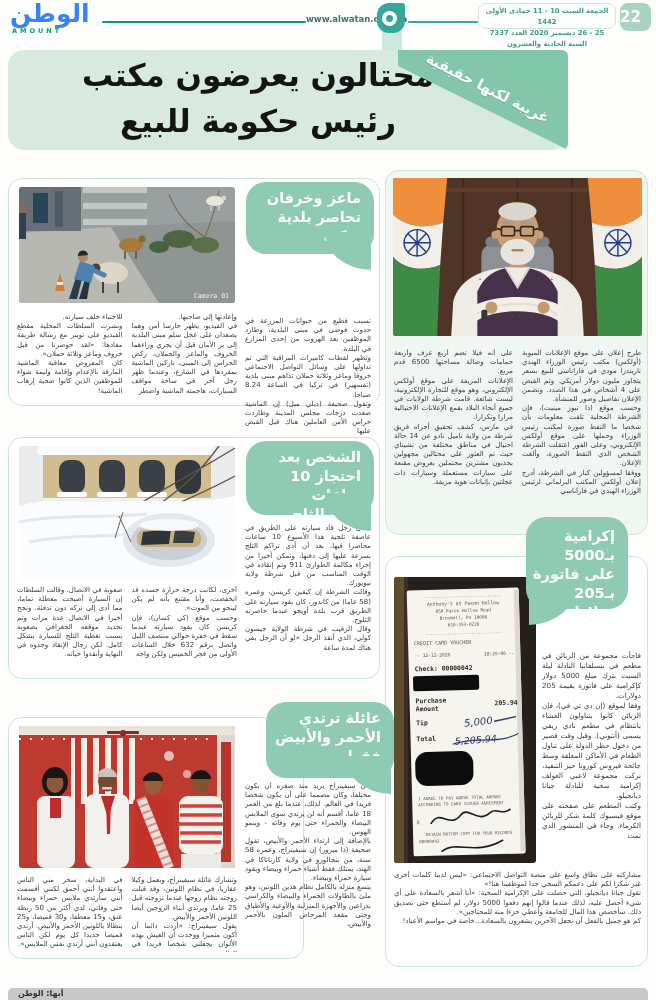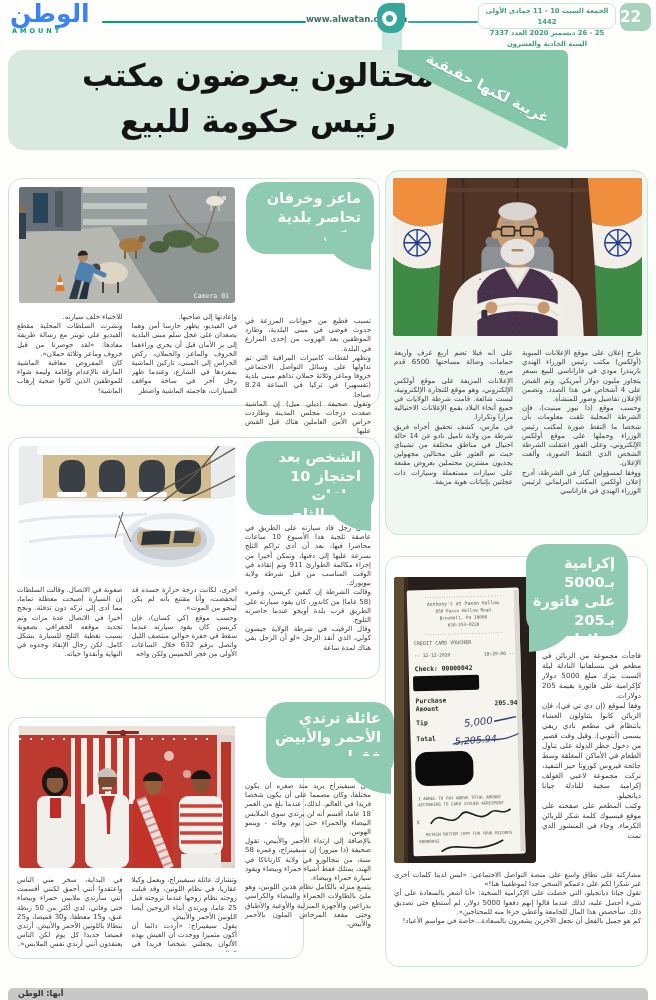--- a/index.html
+++ b/index.html
@@ -390,21 +390,21 @@
         </g>
       </svg>
     </div>
     <div class="bcol" style="left:156px;top:94px;width:99px;height:212px;font-size:7.2px;line-height:10px;">فاجأت مجموعة من الزبائن في مطعم في بنسلفانيا النادلة ليلة السبت بترك مبلغ 5000 دولار كإكرامية على فاتورة بقيمة 205 دولارات.
 وفقا لموقع (إن دي تي في)، فإن الزبائن كانوا يتناولون العشاء بانتظام في مطعم نادي ريفي يسمى (أنتوني). وقبل وقت قصير من دخول حظر الدولة على تناول الطعام في الأماكن المغلقة وسط جائحة فيروس كورونا حيز التنفيذ، تركت مجموعة لاعبي الغولف إكرامية سخية للنادلة جيانا ديانجيلو.
 وكتب المطعم على صفحته على موقع فيسبوك كلمة شكر للزبائن الكرماء. وجاء في المنشور الذي تمت</div>
     <div class="bcol" style="left:8px;top:314px;width:247px;height:90px;">مشاركته على نطاق واسع على منصة التواصل الاجتماعي: «ليس لدينا كلمات أخرى غير شكرا لكم على دعمكم السخي جدا لموظفينا هنا!»
 تقول جيانا ديانجيلو، التي حصلت على الإكرامية السخية: «أنا أشعر بالسعادة على أي شيء أحصل عليه، لذلك عندما قالوا إنهم دفعوا 5000 دولار، لم أستطع حتى تصديق ذلك. سأخصص هذا المال للجامعة وأعطي جزءا منه للمحتاجين».
 كم هو جميل بالفعل أن نجعل الآخرين يشعرون بالسعادة...خاصة في مواسم الأعياد!</div>
   </div>
-  <div class="bubble tail-left" style="left:526px;top:544px;width:102px;height:92px;padding-top:10px;">
+  <div class="bubble tail-left" style="left:526px;top:517px;width:102px;height:92px;padding-top:10px;">
     <div>إكرامية بـ5000</div>
     <div>على فاتورة</div>
     <div>بـ205 دولارات</div>
   </div>
 
   <div class="footerbar">
     <span>أبها: الوطن</span>
   </div>
 
 </div>

